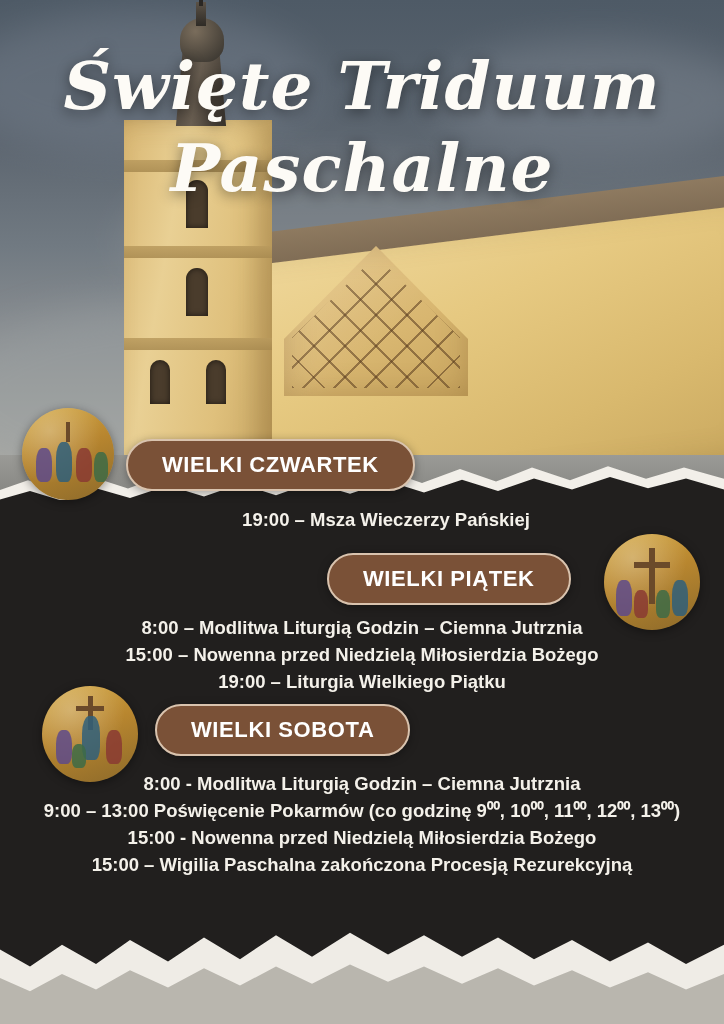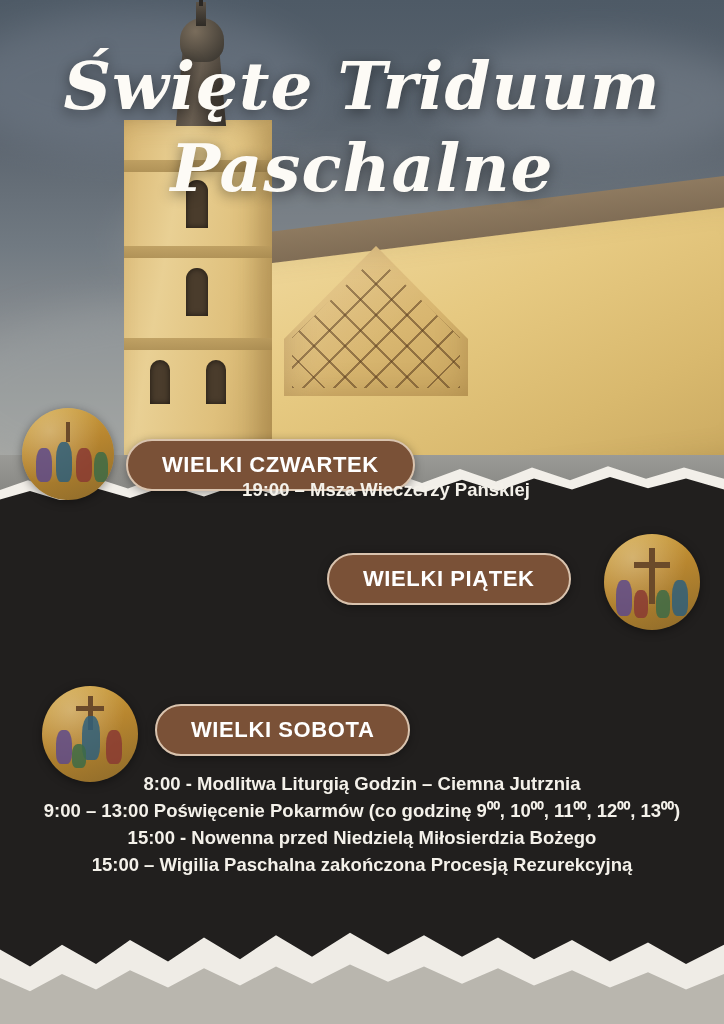--- a/index.html
+++ b/index.html
@@ -293,21 +293,21 @@
   .lines {
     position: absolute;
     width: 724px;
     text-align: center;
     z-index: 8;
     color: #f4f1ea;
     font-size: 18.5px;
     line-height: 27px;
     font-weight: 600;
   }
-  #lines-thursday { top: 476px; padding-left: 48px; }
+  #lines-thursday { top: 506px; padding-left: 48px; }
   #lines-friday   { top: 614px; }
   #lines-saturday { top: 770px; text-align: center; }
   .lines div { white-space: nowrap; }
 </style>
 </head>
 <body>
 
 <div class="poster">
 
   <div class="photo">
@@ -383,20 +383,25 @@
   </div>
 
   <div class="badge" id="badge-thursday">WIELKI CZWARTEK</div>
   <div class="badge" id="badge-friday">WIELKI PIĄTEK</div>
   <div class="badge" id="badge-saturday">WIELKI SOBOTA</div>
 
   <div class="lines" id="lines-thursday">
     <div>19:00 – Msza Wieczerzy Pańskiej</div>
   </div>
 
+  <div class="lines" id="lines-friday">
+    <div>8:00 – Modlitwa Liturgią Godzin – Ciemna Jutrznia</div>
+    <div>15:00 – Nowenna przed Niedzielą Miłosierdzia Bożego</div>
+    <div>19:00 – Liturgia Wielkiego Piątku</div>
+  </div>
 
   <div class="lines" id="lines-saturday">
     <div>8:00 - Modlitwa Liturgią Godzin – Ciemna Jutrznia</div>
     <div>9:00 – 13:00 Poświęcenie Pokarmów (co godzinę 9⁰⁰, 10⁰⁰, 11⁰⁰, 12⁰⁰, 13⁰⁰)</div>
     <div>15:00 - Nowenna przed Niedzielą Miłosierdzia Bożego</div>
     <div>15:00 – Wigilia Paschalna zakończona Procesją Rezurekcyjną</div>
   </div>
 
   <div class="tear-bottom-white"></div>
   <div class="tear-bottom-grey"></div>

